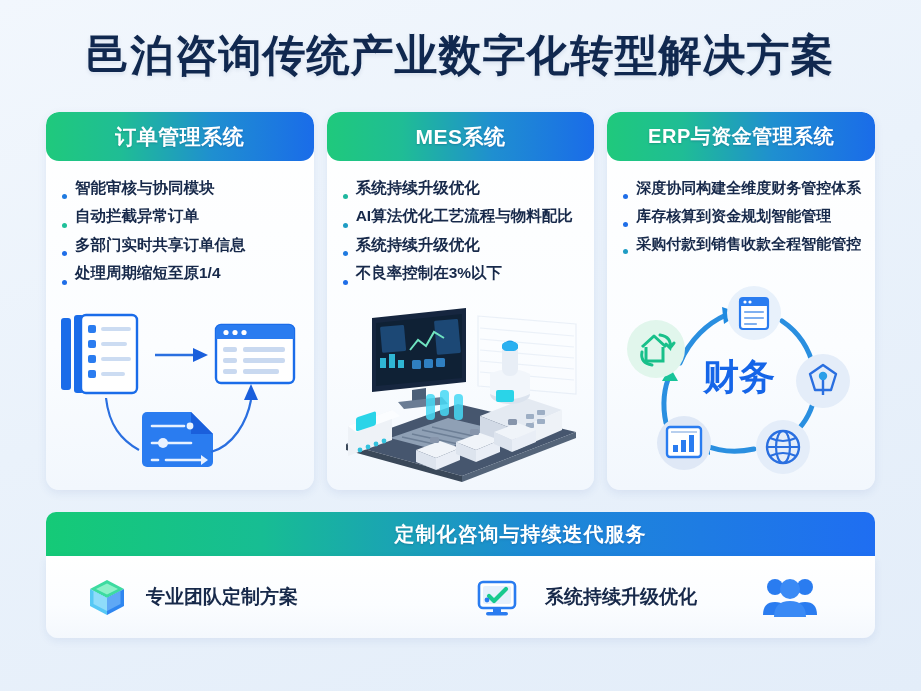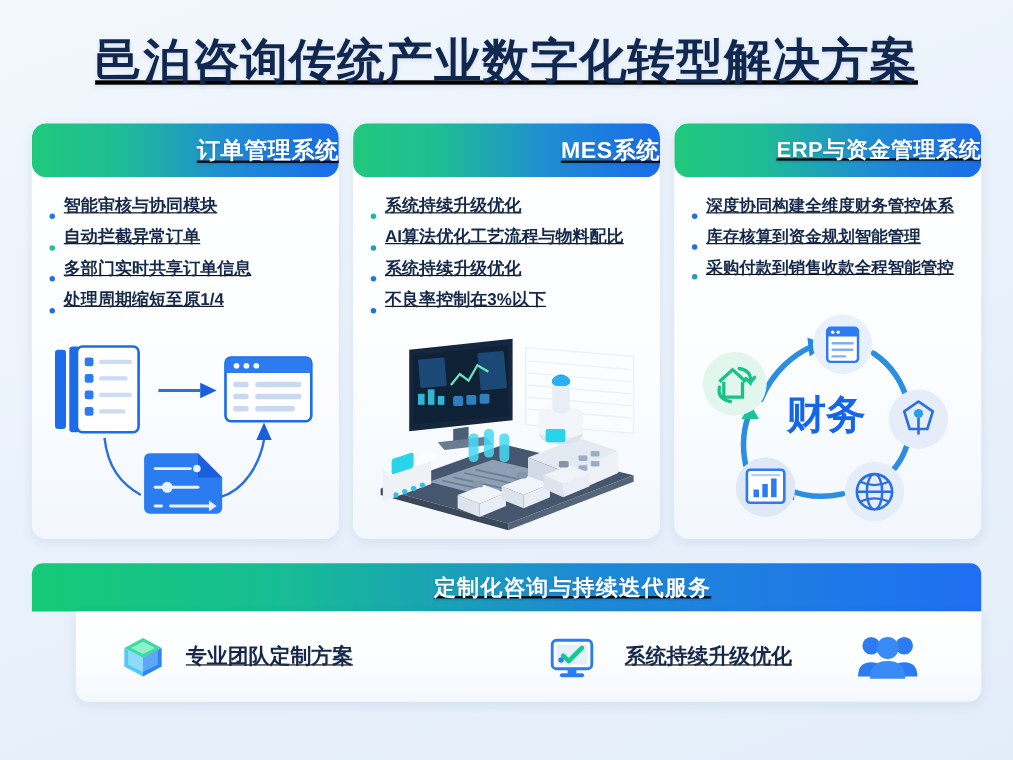--- a/index.html
+++ b/index.html
@@ -8,22 +8,21 @@
     width: 921px; height: 691px;
     font-family: "Liberation Sans", "DejaVu Sans", sans-serif;
     background: linear-gradient(160deg, #f2f7fd 0%, #eaf2fb 45%, #e3edf9 100%);
     overflow: hidden;
     position: relative;
   }
 
   .page {
     position: absolute;
     inset: 0;
-    padding: 0 29px;
-    text-decoration: underline;
+    padding: 0 46px;
   }
 
   
   .title-wrap {
     height: 112px;
     display: flex;
     align-items: center;
     justify-content: center;
   }
   .main-title {
@@ -49,21 +48,21 @@
     display: flex;
     flex-direction: column;
     overflow: hidden;
   }
   .card-header {
     height: 49px;
     background: linear-gradient(90deg, #1fc97c 0%, #1fbd95 28%, #1f8fd0 62%, #1a6ce9 100%);
     border-radius: 13px;
     display: flex;
     align-items: center;
-    justify-content: flex-end;
+    justify-content: center;
     flex: none;
   }
   .card-header-text {
     color: #ffffff;
     font-size: 21px;
     font-weight: bold;
     letter-spacing: 0.5px;
     text-shadow: 0 1px 2px rgba(0,40,90,0.25);
   }
   .card.c1 .card-header-text { font-size: 21px; }
@@ -123,21 +122,20 @@
 
   
   .footer {
     height: 82px;
     background: linear-gradient(180deg, #ffffff 0%, #fbfdff 60%, #f4f8fd 100%);
     border-radius: 0 0 12px 12px;
     box-shadow: 0 3px 9px rgba(40,80,150,0.08);
     display: flex;
     align-items: center;
     padding: 0 40px 0 38px;
-    margin-left: 40px;
   }
   .footer-item {
     display: flex;
     align-items: center;
     gap: 16px;
   }
   .footer-item.f1 { width: 390px; }
   .footer-item.f2 { flex: 1; gap: 25px; }
   .footer-label {
     font-size: 19px;

